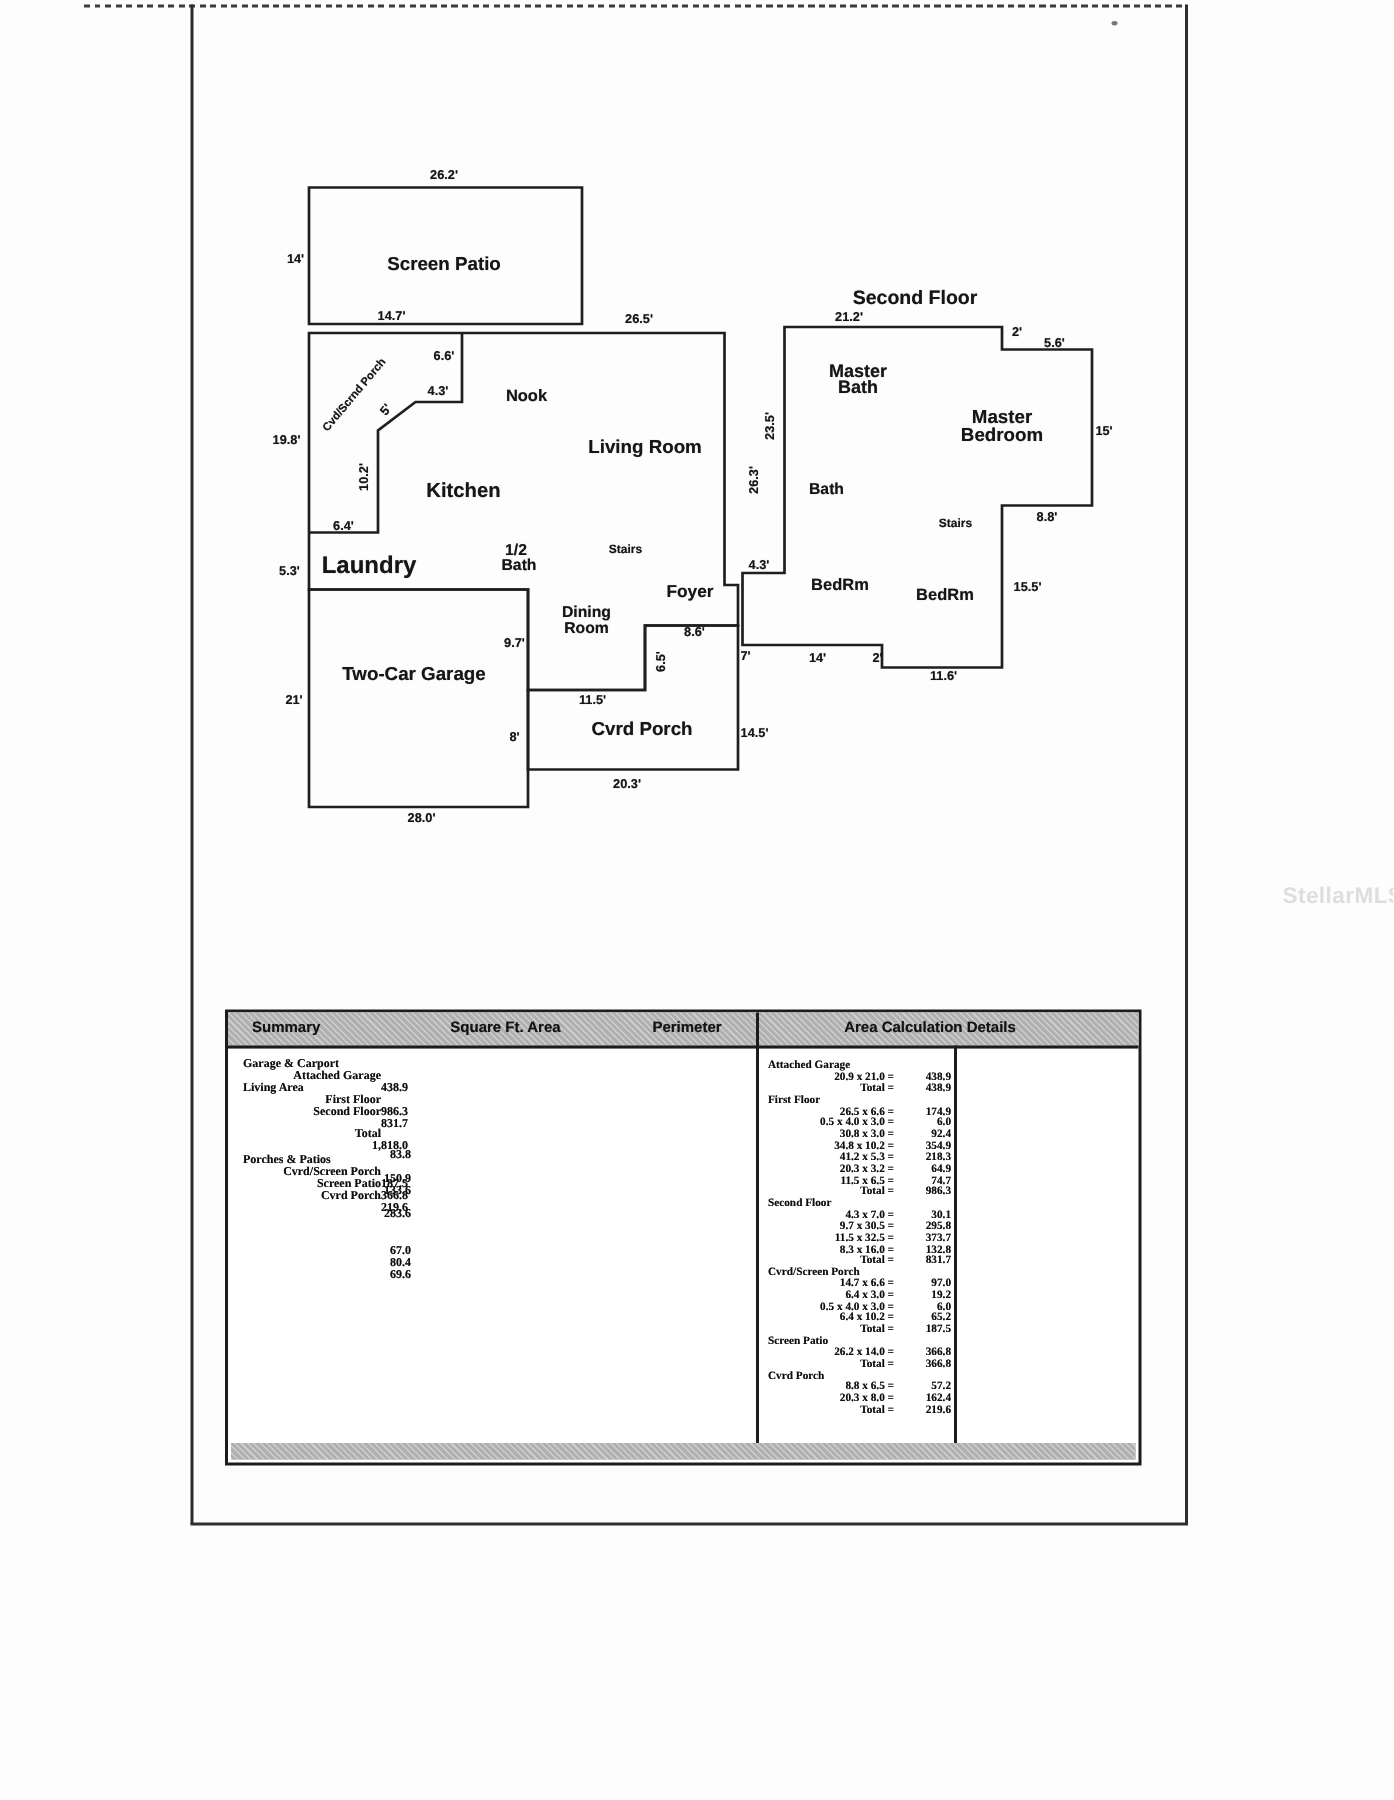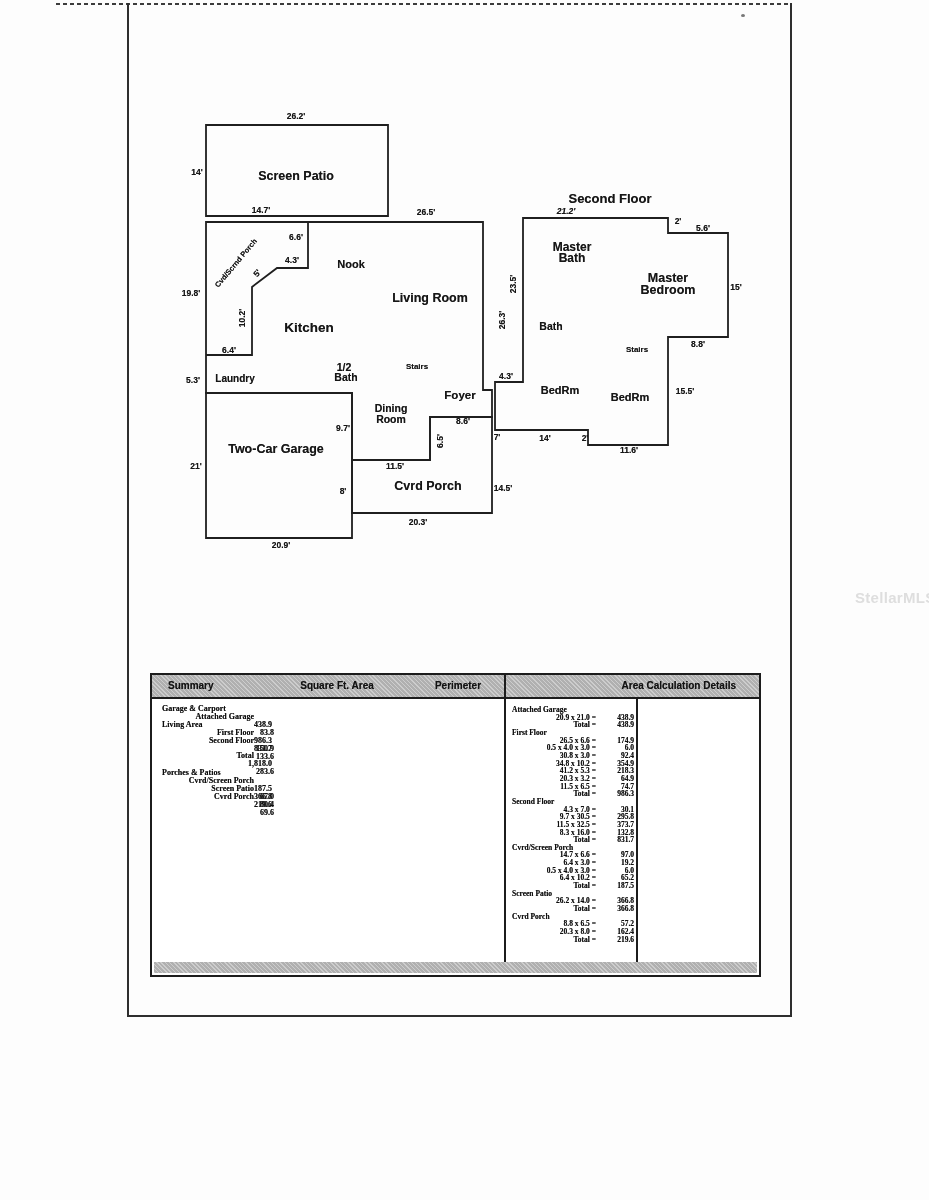--- a/index.html
+++ b/index.html
@@ -22,32 +22,32 @@
                 border:2px solid #1c1c1c;background:#fff;}
   .tex{background-color:#bdbdbd;
        background-image:repeating-linear-gradient(45deg,#cdcdcd 0 1px,#b0b0b0 1px 3px),
                         repeating-linear-gradient(-45deg,rgba(150,150,150,.45) 0 1px,transparent 1px 3px);}
   .thead{position:absolute;top:0;left:0;right:0;height:22px;border-bottom:2px solid #1c1c1c;}
   .th{position:absolute;top:5px;font-weight:bold;font-size:10px;color:#131313;
       text-shadow:0 0 .5px rgba(0,0,0,.5);}
   .th-summary{left:16px;}
   .th-sqft{left:118px;width:134px;text-align:center;}
   .th-perim{left:260px;width:92px;text-align:center;}
-  .th-details{left:352px;width:232px;text-align:right;}
+  .th-details{left:352px;width:232px;text-align:center;}
   .v1{position:absolute;top:0;bottom:13px;left:352px;width:2px;background:#1c1c1c;}
   .v2{position:absolute;top:22px;bottom:13px;left:484px;width:1.6px;background:#1c1c1c;}
   .tfoot{position:absolute;left:2px;right:2px;bottom:2px;height:11px;}
   .summary-col{position:absolute;left:10px;top:30px;width:335px;
                font-family:"Liberation Serif",serif;font-weight:bold;font-size:8px;color:#0e0e0e;
                text-shadow:0 0 .4px rgba(0,0,0,.55);}
   .srow{display:flex;line-height:8px;height:8px;white-space:nowrap;flex-direction:column;}
   .srow .sl{width:92px;text-align:right;}
   .srow.head .sl{text-align:left;}
   .srow .sa{width:110px;text-align:right;}
-  .srow .sp{width:112px;text-align:right;}
+  .srow .sp{width:112px;text-align:right;margin-top:37px;}
   .srow.total{margin-top:7px;}
   .srow.gap{margin-top:9px;}
   .calc-col{position:absolute;left:360px;top:31px;width:122px;
             font-family:"Liberation Serif",serif;font-weight:bold;font-size:7.5px;color:#0e0e0e;
             text-shadow:0 0 .4px rgba(0,0,0,.55);}
   .crow{display:flex;line-height:7.66px;height:7.66px;white-space:nowrap;}
   .crow .cf{width:84px;text-align:right;}
   .crow .cv{width:38px;text-align:right;}
   .crow.h .cf{width:auto;text-align:left;}
   .watermark{position:absolute;left:855px;top:589px;font-weight:bold;font-size:15px;
@@ -84,42 +84,42 @@
       <div class="plabel" style="left: 296px; top: 237px; transform: translate(-50%, -50%) rotate(0deg);">6.6'</div>
       <div class="plabel" style="left: 292px; top: 260px; transform: translate(-50%, -50%) rotate(0deg);">4.3'</div>
       <div class="plabel" style="left: 257px; top: 273px; transform: translate(-50%, -50%) rotate(-50deg);">5'</div>
       <div class="plabel" style="left: 191px; top: 293px; transform: translate(-50%, -50%) rotate(0deg); text-align: center;">19.8'</div>
       <div class="plabel" style="left: 242px; top: 318px; transform: translate(-50%, -50%) rotate(-90deg);">10.2'</div>
       <div class="plabel" style="left: 351px; top: 264px; transform: translate(-50%, -50%) rotate(0deg); font-size: 11px;">Nook</div>
       <div class="plabel" style="left: 430px; top: 298px; transform: translate(-50%, -50%) rotate(0deg); font-size: 12.5px;">Living Room</div>
       <div class="plabel" style="left: 309px; top: 327px; transform: translate(-50%, -50%) rotate(0deg); font-size: 13.5px;">Kitchen</div>
       <div class="plabel" style="left: 229px; top: 350px; transform: translate(-50%, -50%) rotate(0deg);">6.4'</div>
       <div class="plabel" style="left: 193px; top: 380px; transform: translate(-50%, -50%) rotate(0deg);">5.3'</div>
-      <div class="plabel" style="left: 235px; top: 378px; transform: translate(-50%, -50%) rotate(0deg); font-size: 10px;">Laundry</div>
+      <div class="plabel" style="left: 246px; top: 378px; transform: translate(-50%, -50%) rotate(0deg); font-size: 16px;">Laundry</div>
       <div class="plabel" style="left: 344px; top: 367px; transform: translate(-50%, -50%) rotate(0deg); font-size: 10.5px;">1/2</div>
       <div class="plabel" style="left: 346px; top: 377px; transform: translate(-50%, -50%) rotate(0deg); font-size: 10.5px;">Bath</div>
       <div class="plabel" style="left: 417px; top: 366px; transform: translate(-50%, -50%) rotate(0deg); font-size: 8px;">Stairs</div>
       <div class="plabel" style="left: 460px; top: 395px; transform: translate(-50%, -50%) rotate(0deg); font-size: 11.5px;">Foyer</div>
       <div class="plabel" style="left: 391px; top: 408px; transform: translate(-50%, -50%) rotate(0deg); font-size: 10.5px;">Dining</div>
       <div class="plabel" style="left: 391px; top: 419px; transform: translate(-50%, -50%) rotate(0deg); font-size: 10.5px;">Room</div>
       <div class="plabel" style="left: 343px; top: 428px; transform: translate(-50%, -50%) rotate(0deg);">9.7'</div>
       <div class="plabel" style="left: 463px; top: 421px; transform: translate(-50%, -50%) rotate(0deg); text-align: right;">8.6'</div>
       <div class="plabel" style="left: 440px; top: 441px; transform: translate(-50%, -50%) rotate(-90deg);">6.5'</div>
       <div class="plabel" style="left: 497px; top: 437px; transform: translate(-50%, -50%) rotate(0deg);">7'</div>
       <div class="plabel" style="left: 506px; top: 376px; transform: translate(-50%, -50%) rotate(0deg);">4.3'</div>
       <div class="plabel" style="left: 196px; top: 466px; transform: translate(-50%, -50%) rotate(0deg);">21'</div>
       <div class="plabel" style="left: 276px; top: 449px; transform: translate(-50%, -50%) rotate(0deg); font-size: 12.5px;">Two-Car Garage</div>
       <div class="plabel" style="left: 395px; top: 466px; transform: translate(-50%, -50%) rotate(0deg);">11.5'</div>
       <div class="plabel" style="left: 428px; top: 486px; transform: translate(-50%, -50%) rotate(0deg); font-size: 12.5px;">Cvrd Porch</div>
       <div class="plabel" style="left: 503px; top: 488px; transform: translate(-50%, -50%) rotate(0deg);">14.5'</div>
       <div class="plabel" style="left: 343px; top: 491px; transform: translate(-50%, -50%) rotate(0deg);">8'</div>
       <div class="plabel" style="left: 418px; top: 522px; transform: translate(-50%, -50%) rotate(0deg);">20.3'</div>
-      <div class="plabel" style="left: 281px; top: 545px; transform: translate(-50%, -50%) rotate(0deg);">20.9'</div>
+      <div class="plabel" style="left: 281px; top: 545px; transform: translate(-50%, -50%) rotate(0deg);">28.0'</div>
       <div class="plabel" style="left: 610px; top: 198px; transform: translate(-50%, -50%) rotate(0deg); font-size: 13px;">Second Floor</div>
-      <div class="plabel" style="left: 566px; top: 211px; transform: translate(-50%, -50%) rotate(0deg); font-style: italic;">21.2'</div>
+      <div class="plabel" style="left: 566px; top: 211px; transform: translate(-50%, -50%) rotate(0deg);">21.2'</div>
       <div class="plabel" style="left: 678px; top: 221px; transform: translate(-50%, -50%) rotate(0deg);">2'</div>
       <div class="plabel" style="left: 703px; top: 228px; transform: translate(-50%, -50%) rotate(0deg);">5.6'</div>
       <div class="plabel" style="left: 572px; top: 247px; transform: translate(-50%, -50%) rotate(0deg); font-size: 12px;">Master</div>
       <div class="plabel" style="left: 572px; top: 258px; transform: translate(-50%, -50%) rotate(0deg); font-size: 12px;">Bath</div>
       <div class="plabel" style="left: 668px; top: 278px; transform: translate(-50%, -50%) rotate(0deg); font-size: 12.5px;">Master</div>
       <div class="plabel" style="left: 668px; top: 290px; transform: translate(-50%, -50%) rotate(0deg); font-size: 12.5px;">Bedroom</div>
       <div class="plabel" style="left: 736px; top: 287px; transform: translate(-50%, -50%) rotate(0deg);">15'</div>
       <div class="plabel" style="left: 513px; top: 284px; transform: translate(-50%, -50%) rotate(-90deg);">23.5'</div>
       <div class="plabel" style="left: 502px; top: 320px; transform: translate(-50%, -50%) rotate(-90deg);">26.3'</div>
       <div class="plabel" style="left: 551px; top: 326px; transform: translate(-50%, -50%) rotate(0deg); font-size: 10.5px;">Bath</div>

